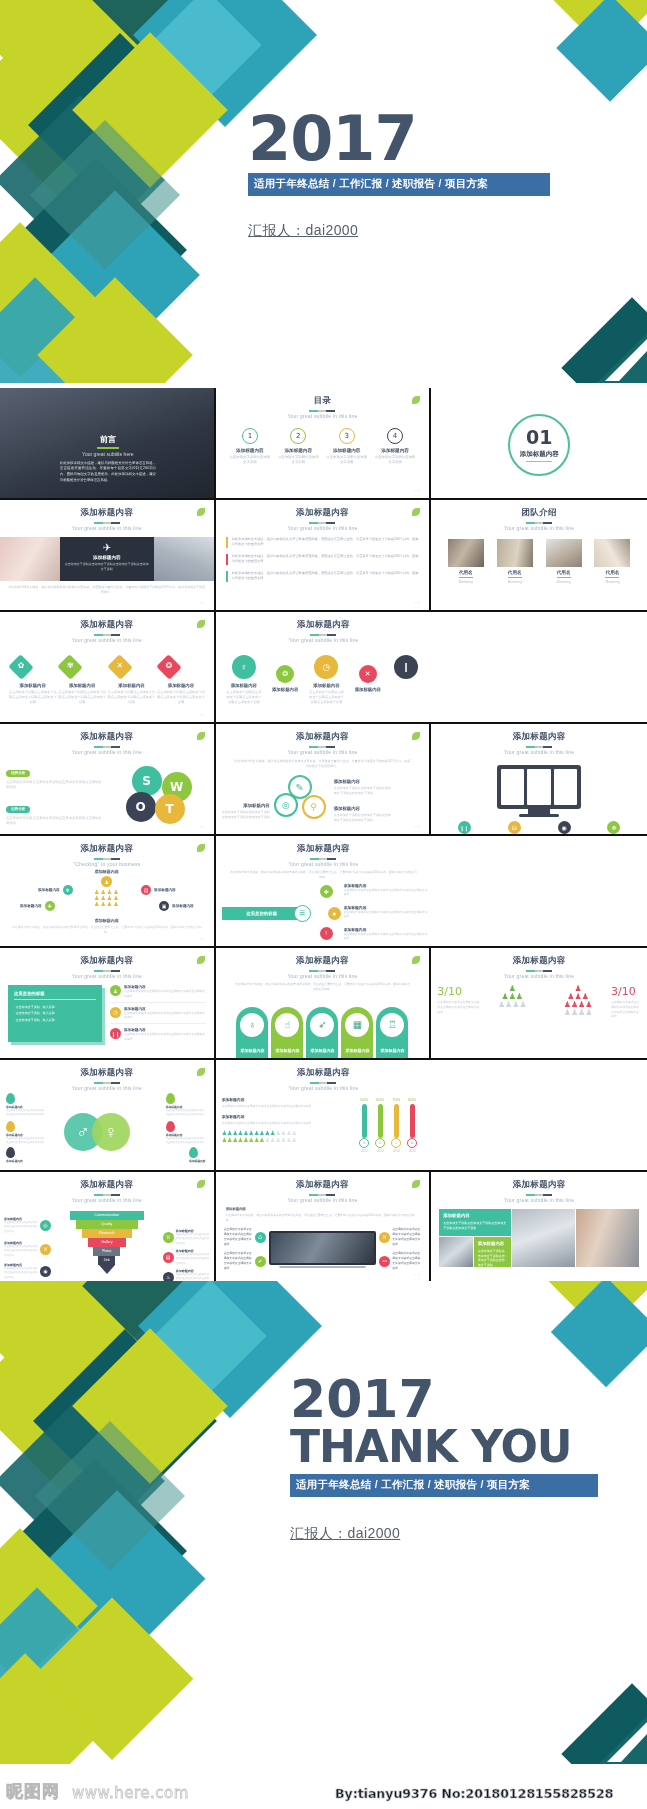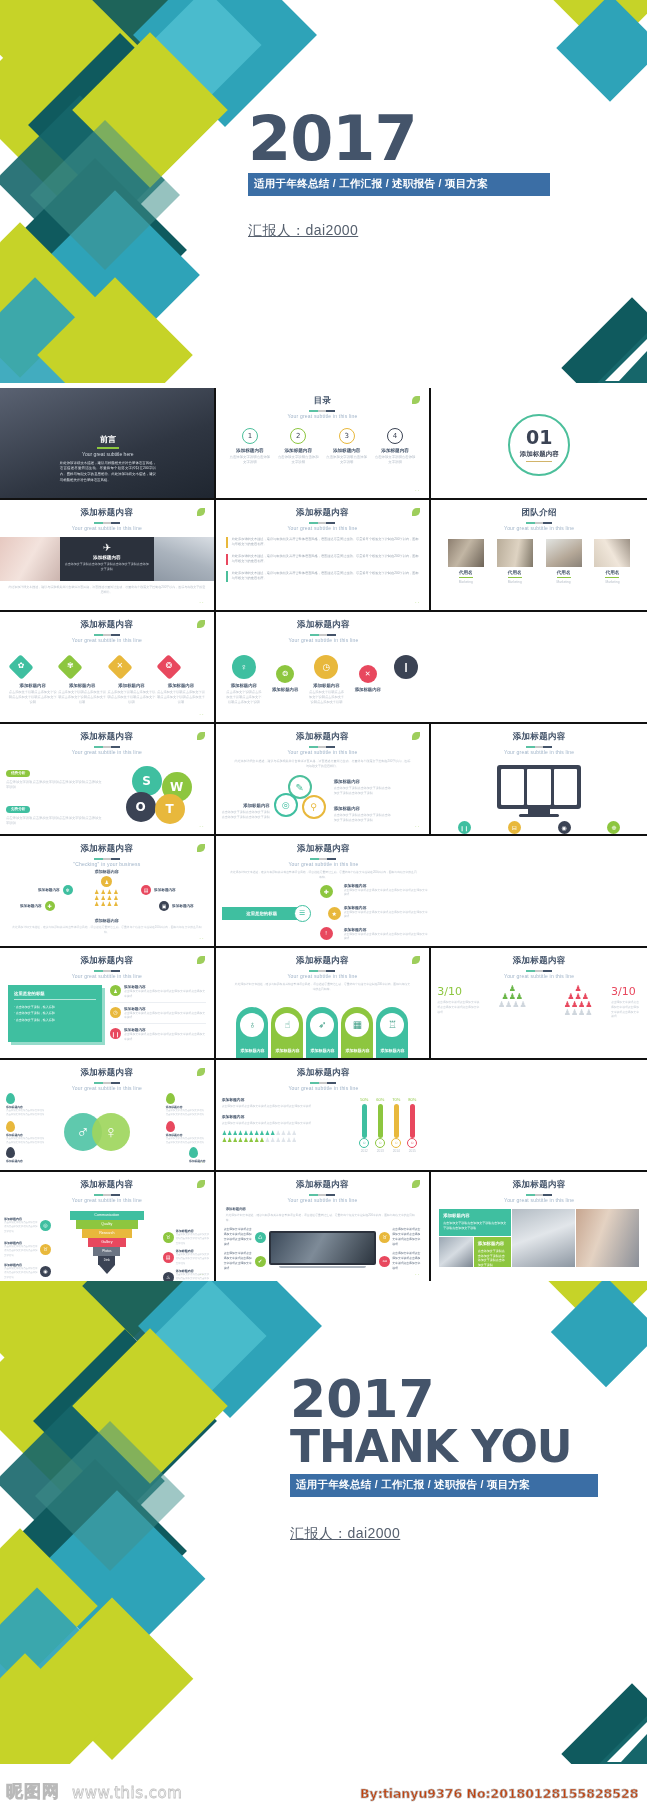--- a/index.html
+++ b/index.html
@@ -152,21 +152,21 @@
   .ty-big { font-size:52px; font-weight:bold; color:#44546a; line-height:1.0; font-family:"DejaVu Sans",sans-serif; }
   .ty-thank { font-size:44px; font-weight:bold; color:#44546a; line-height:1.0; letter-spacing:-1px;
               font-family:"DejaVu Sans",sans-serif; }
 
   
   .footer { position:absolute; left:0; bottom:0; width:647px; height:46px; }
   .wm-logo { position:absolute; left:6px; bottom:6px; font-size:17px; font-weight:bold; color:#ffffff;
              -webkit-text-stroke:0.8px #b9b9b9; letter-spacing:1px; }
   .wm-url { position:absolute; left:72px; bottom:7px; font-size:15px; color:#ffffff;
             -webkit-text-stroke:0.8px #c3c3c3; letter-spacing:.5px; font-family:"DejaVu Sans",sans-serif; }
-  .wm-by { position:absolute; left:360px; bottom:8px; font-size:12.5px; font-weight:bold; color:#c2410c;
+  .wm-by { position:absolute; left:335px; bottom:8px; font-size:12.5px; font-weight:bold; color:#0f172a;
            -webkit-text-stroke:0.7px #b5b5b5; white-space:nowrap; font-family:"DejaVu Sans",sans-serif; }
 </style>
 </head>
 <body>
 
 <div class="cover">
   <div class="cover-art">
     <svg width="330" height="383" viewBox="0 0 330 383">
       <rect x="-40" y="-70" width="120" height="120" transform="rotate(45 20 -10)" fill="#c6d328"></rect>
       <rect x="60" y="-80" width="120" height="120" transform="rotate(45 120 -20)" fill="#c6d328"></rect>
@@ -888,15 +888,15 @@
   <div class="thanks-text">
     <div class="ty-big">2017</div>
     <div class="ty-thank">THANK YOU</div>
     <div class="badge-bar" style="margin-top:5px;width:308px">适用于年终总结 / 工作汇报 / 述职报告 / 项目方案</div>
     <div class="presenter" style="margin-top:28px">汇报人：dai2000</div>
   </div>
 </div>
 
 <div class="footer">
   <div class="wm-logo">昵图网</div>
-  <div class="wm-url">www.this.com</div>
+  <div class="wm-url">www.here.com</div>
   <div class="wm-by">By:tianyu9376 No:20180128155828528</div>
 </div>
 
 </body></html>

